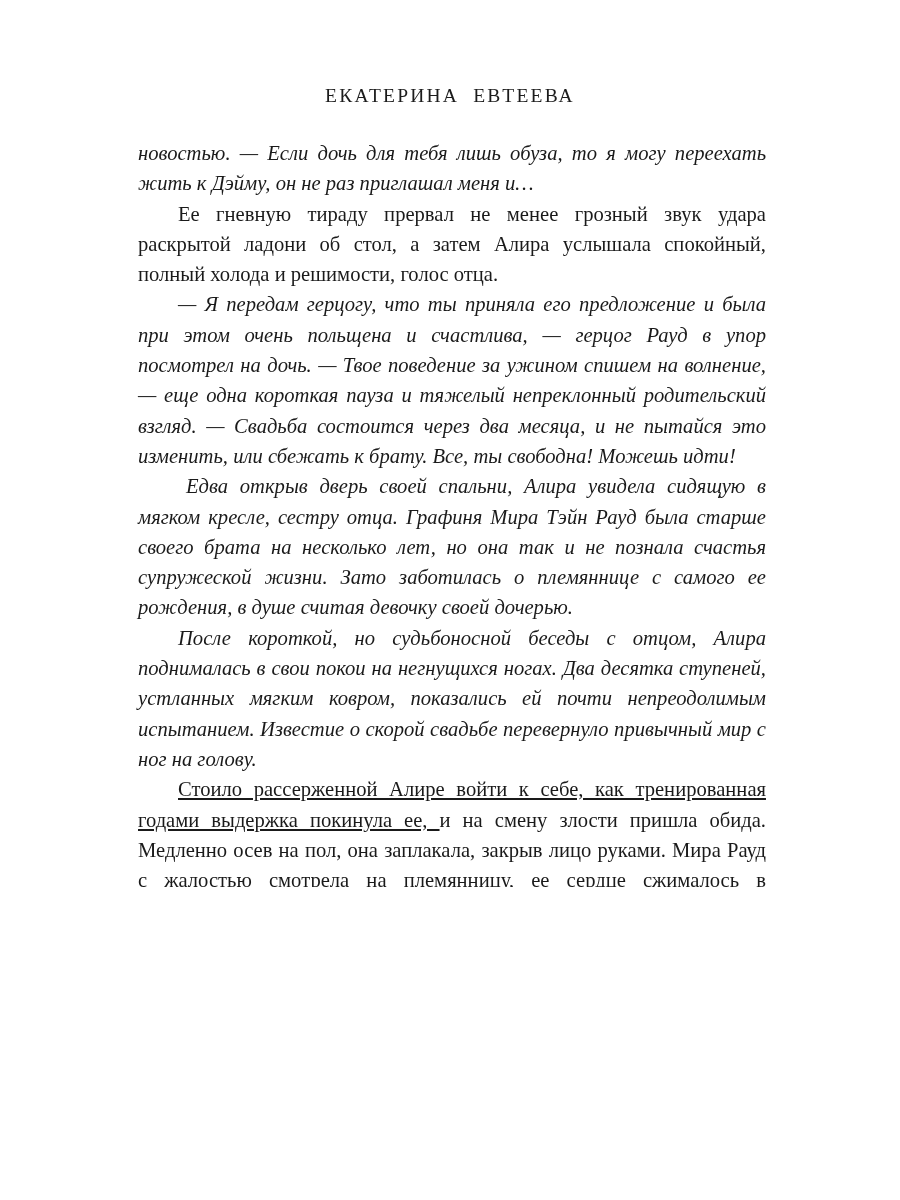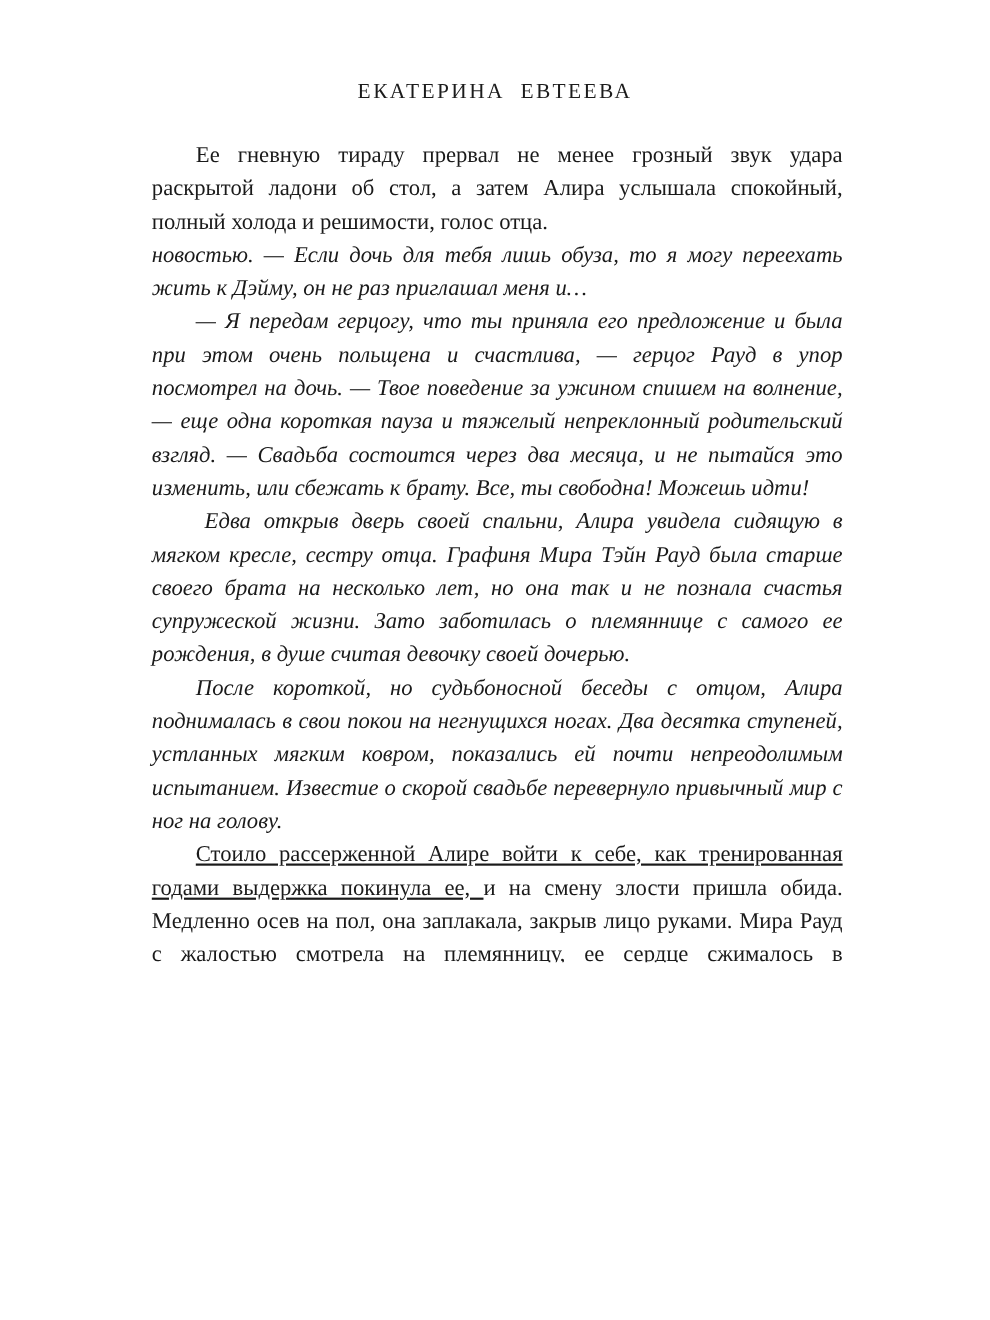--- a/index.html
+++ b/index.html
@@ -7,21 +7,21 @@
     margin: 0;
     padding: 0;
     background: #ffffff;
   }
 
   .page {
     position: relative;
     width: 900px;
     height: 875px;
     background: #ffffff;
-    margin: 0 auto;
+    margin: 12px auto;
     overflow: hidden;
     box-sizing: border-box;
     font-family: "Liberation Serif", "DejaVu Serif", serif;
     color: #1a1a1a;
   }
 
   .running-head {
     position: absolute;
     top: 73px;
     left: 0;
@@ -90,23 +90,23 @@
 </style>
 </head>
 <body>
 
 <div class="page">
 
   <div class="running-head">ЕКАТЕРИНА  ЕВТЕЕВА</div>
 
   <div class="text-column">
 
+    <p class="para italic no-indent">новостью. — Если дочь для тебя лишь обуза, то я могу переехать жить к Дэйму, он не раз приглашал меня и…</p>
+
     <p class="para roman indent">Ее гневную тираду прервал не менее грозный звук удара раскрытой ладони об стол, а затем Алира услышала спокойный, полный холода и решимости, голос отца.</p>
-
-    <p class="para italic no-indent">новостью. — Если дочь для тебя лишь обуза, то я могу переехать жить к Дэйму, он не раз приглашал меня и…</p>
 
     <p class="para italic indent">— Я передам герцогу, что ты приняла его предложение и была при этом очень польщена и счастлива, — герцог Рауд в упор посмотрел на дочь. — Твое поведение за ужином спишем на волнение, — еще одна короткая пауза и тяжелый непреклонный родительский взгляд. — Свадьба состоится через два месяца, и не пытайся это изменить, или сбежать к брату. Все, ты свободна! Можешь идти!</p>
 
     <p class="para italic indent-wide">Едва открыв дверь своей спальни, Алира  увидела сидящую в мягком кресле, сестру отца. Графиня Мира Тэйн Рауд была старше своего брата на несколько лет, но она так и не познала счастья супружеской жизни. Зато заботилась о племяннице с самого ее рождения, в душе считая девочку своей дочерью.</p>
 
     <p class="para italic indent">После короткой, но судьбоносной беседы с отцом, Алира поднималась в свои покои на негнущихся ногах. Два десятка ступеней, устланных мягким ковром, показались ей почти непреодолимым испытанием. Известие о скорой свадьбе перевернуло привычный мир с ног на голову.</p>
 
     <p class="para roman indent"><span class="run-roman">Стоило рассерженной Алире войти к себе, как тренированная годами выдержка покинула ее, </span><span class="run-italic">и на смену злости пришла обида. Медленно осев на пол, она заплакала, закрыв лицо руками. Мира Рауд </span><span class="run-roman">с жалостью смотрела на племянницу, ее сердце сжималось в болезненной тоске, которая терзала графиню вот уже второй день. Еще прошлым утром брат поделился с ней своими планами, касательно предстоящего брака Алиры, но как она не старалась, ей не удалось убедить герцога Рауд изменить свое решение.</span></p>
 
 

